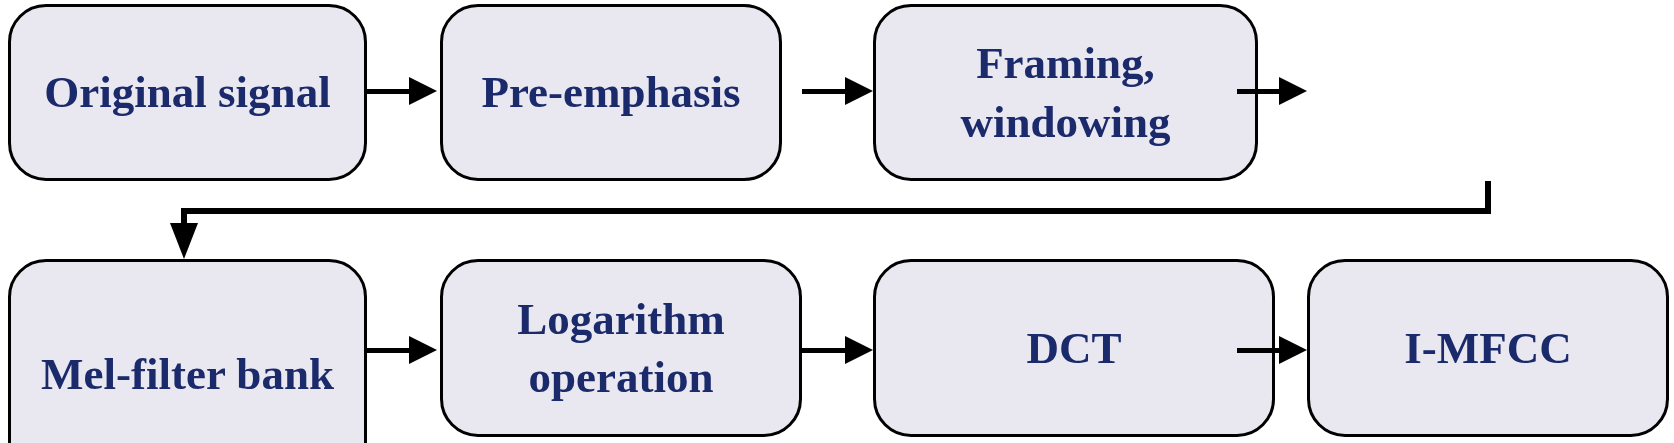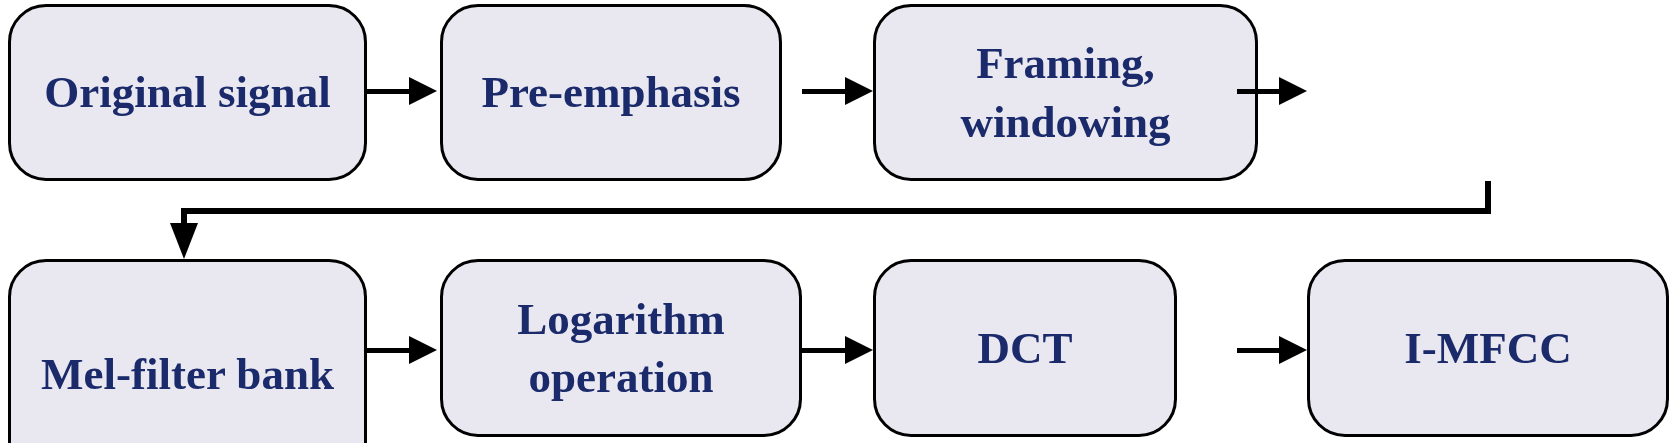--- a/index.html
+++ b/index.html
@@ -33,21 +33,21 @@
     padding: 0 8px;
   }
   
   .n0 { left: 8px;    top: 4px;   width: 359px; height: 177px; }
   .n1 { left: 440px;  top: 4px;   width: 342px; height: 177px; }
   .n2 { left: 873px;  top: 4px;   width: 385px; height: 177px; }
   .n3 { left: 1307px; top: 4px;   width: 362px; height: 177px; }
   
   .n4 { left: 8px;    top: 259px; width: 359px; height: 231px; }
   .n5 { left: 440px;  top: 259px; width: 362px; height: 178px; }
-  .n6 { left: 873px;  top: 259px; width: 304px; height: 178px; }
+  .n6 { left: 873px;  top: 259px; width: 402px; height: 178px; }
   .n7 { left: 1307px; top: 259px; width: 362px; height: 178px; align-items: center; }
 
   
   .arrow-right { position: absolute; height: 28px; }
   .arrow-right .shaft {
     position: absolute;
     left: 0; right: 25px; top: 11.5px;
     height: 5px;
     background: #000000;
   }

